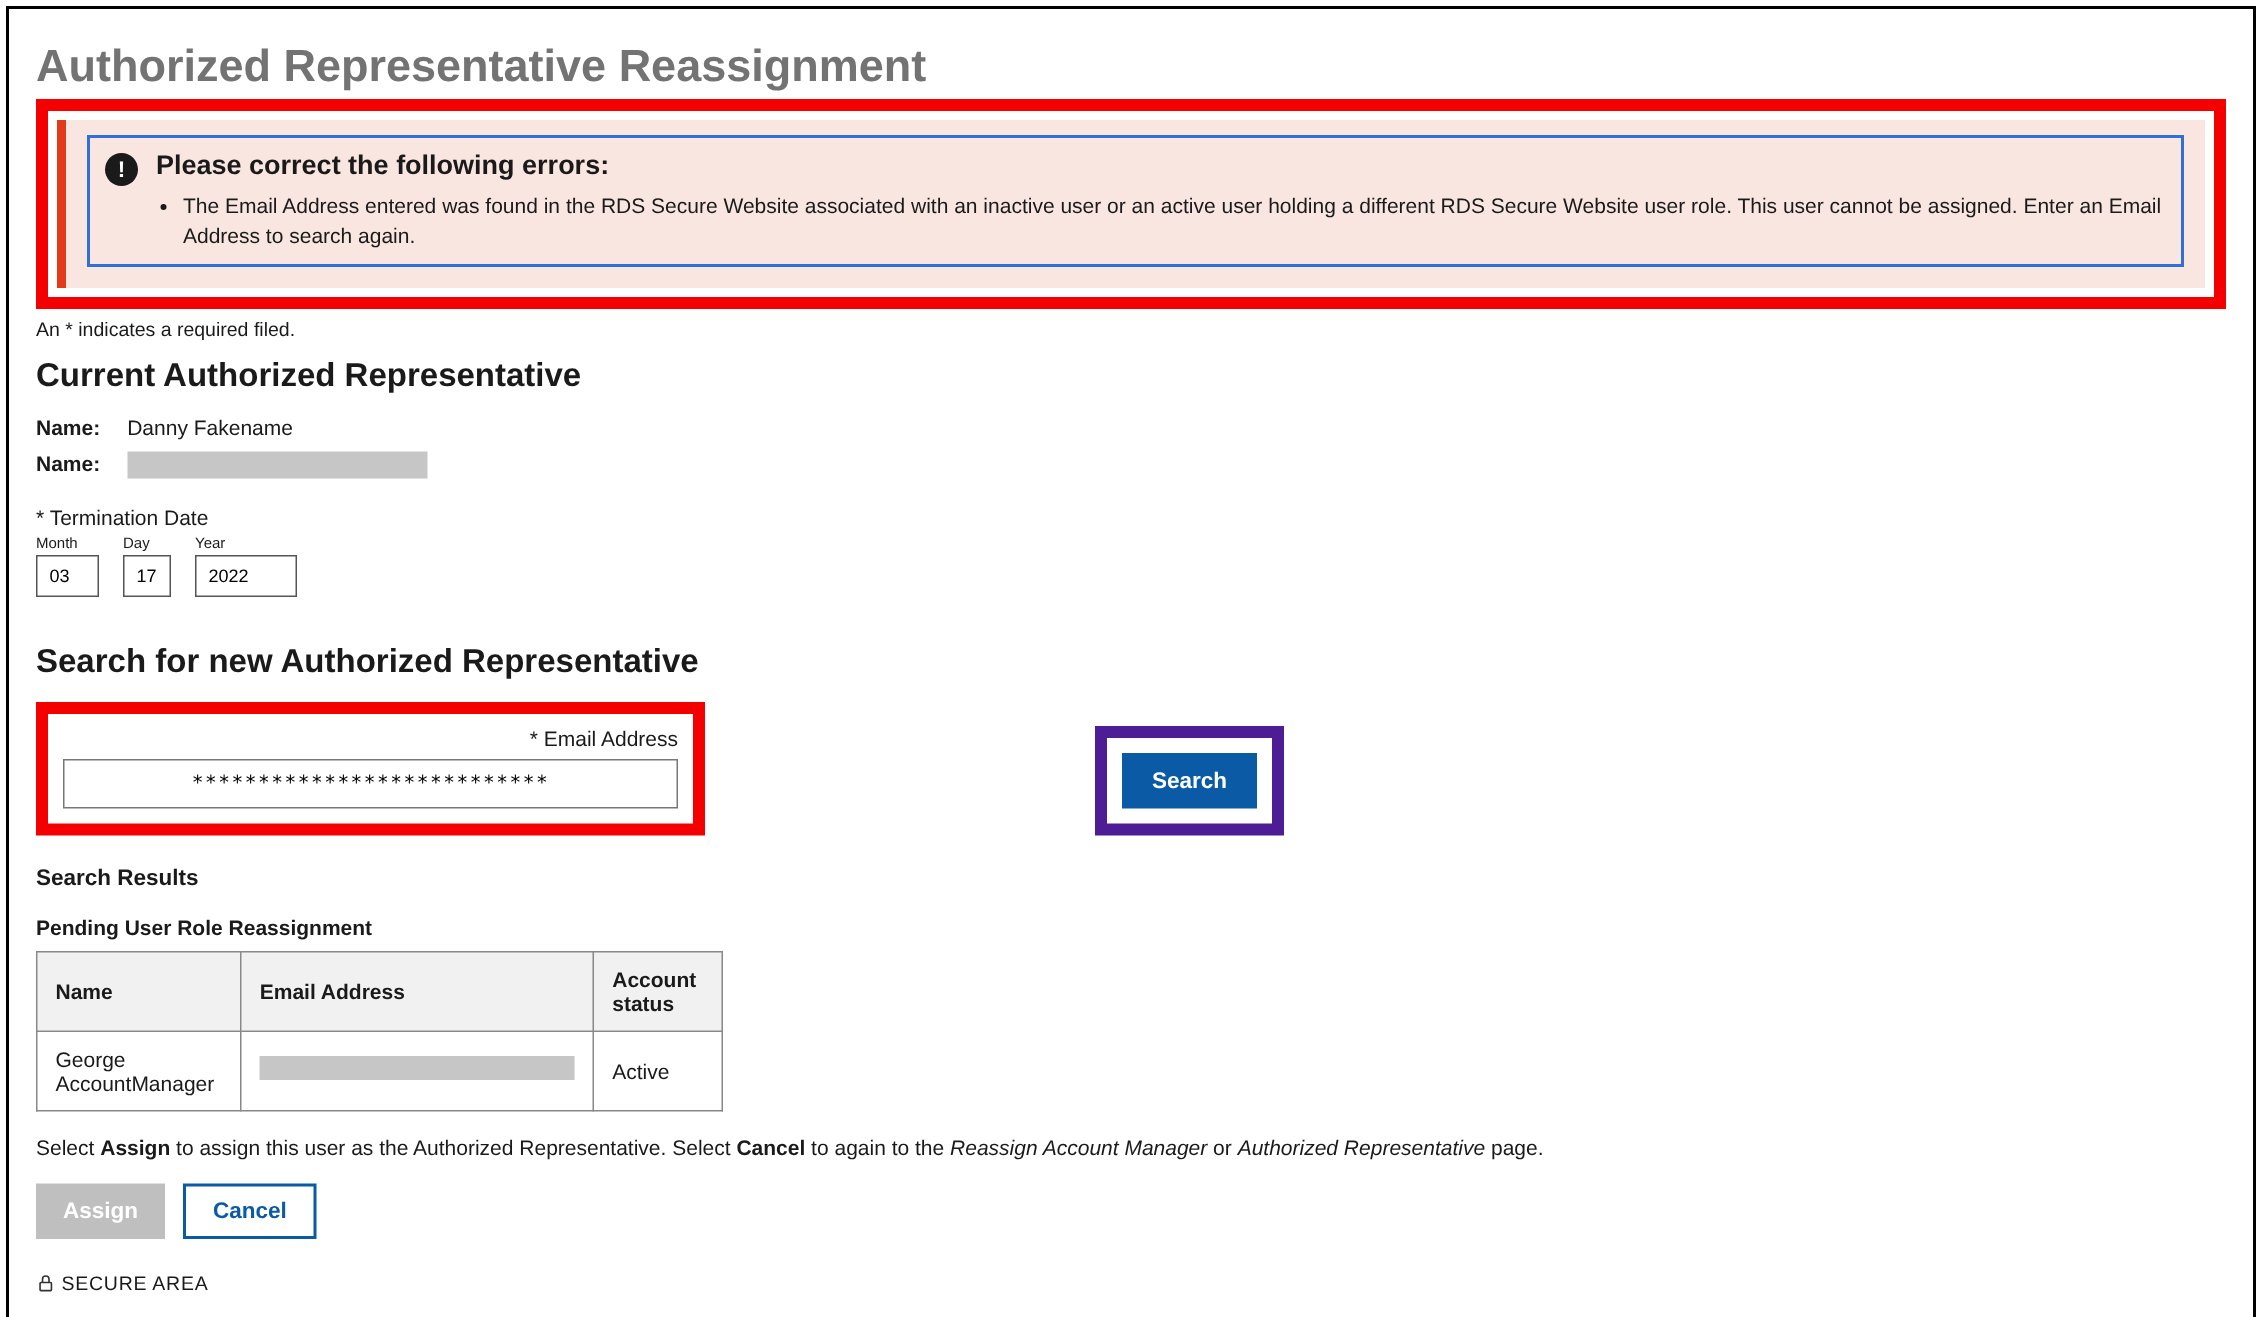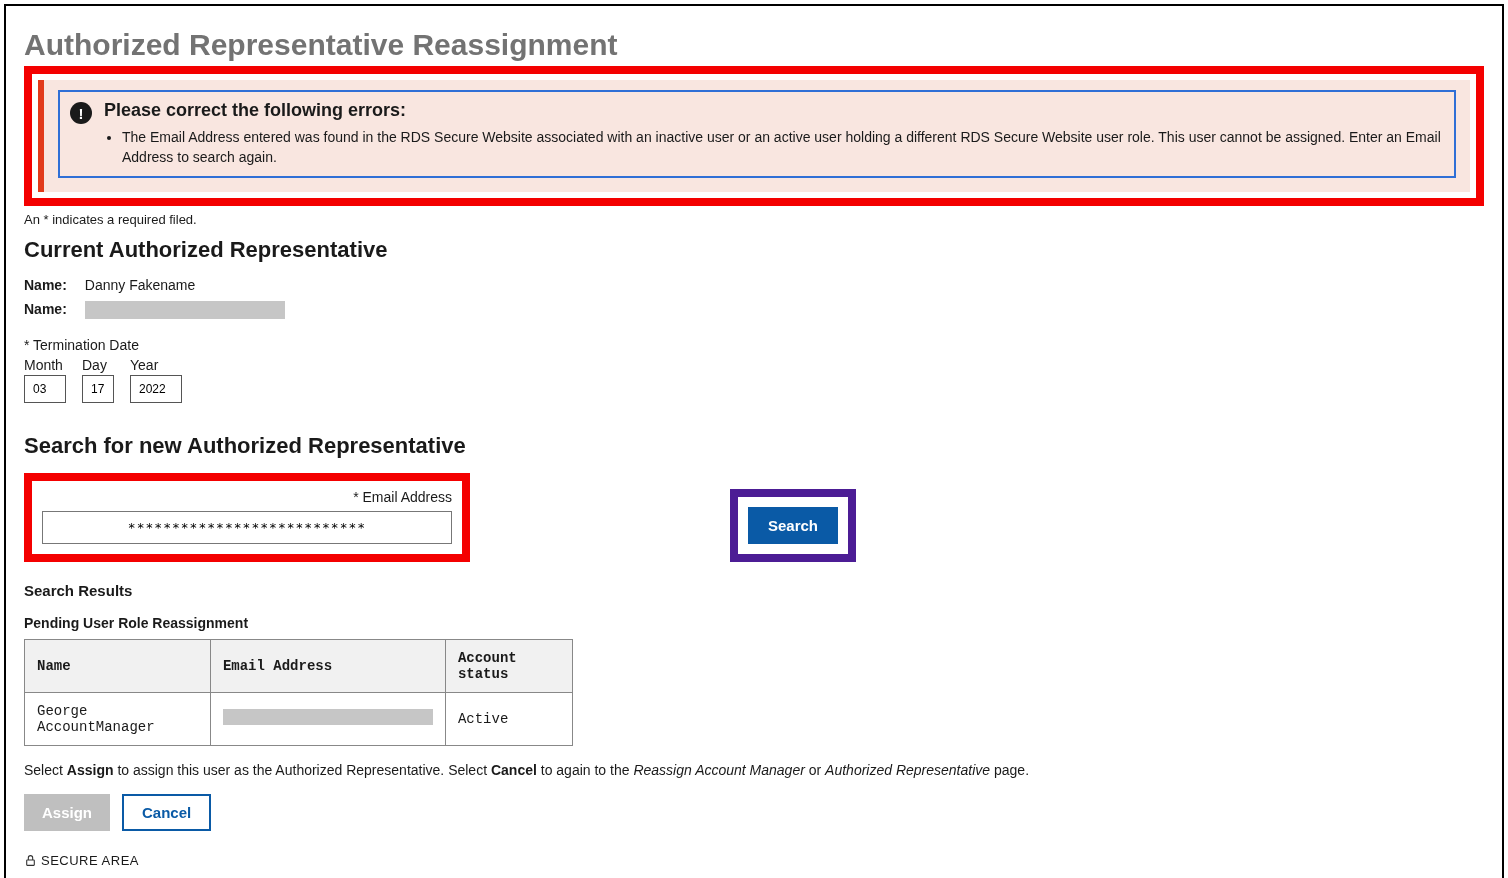--- a/index.html
+++ b/index.html
@@ -75,30 +75,30 @@
   .field-row .label { font-weight: 700; }
   .redact-box {
     display: inline-block;
     background: #c6c6c6;
     width: 200px; height: 18px;
     vertical-align: middle;
   }
   .term-date-label { font-size: 14px; margin-top: 18px; }
   .date-inputs { display: flex; gap: 16px; margin-top: 4px; }
   .date-col { display: flex; flex-direction: column; }
-  .date-col .hdr { font-size: 14px; margin-bottom: 2px; }
+  .date-col .hdr { font-size: 10px; margin-bottom: 2px; }
   .date-col input {
     border: 1px solid #555;
     padding: 6px 8px;
     font-size: 12px;
     background: #fff;
   }
   .w-month { width: 42px; }
   .w-day { width: 32px; }
-  .w-year { width: 52px; }
+  .w-year { width: 68px; }
   .search-row { display: flex; align-items: flex-end; gap: 260px; margin-top: 6px; }
   .email-hl {
     border: 8px solid #f40000;
     padding: 8px 10px 10px 10px;
     display: inline-block;
   }
   .email-hl .em-label { font-size: 14px; margin-bottom: 6px; display: block; text-align: right; }
   .email-hl input {
     width: 410px;
     padding: 8px 10px;
@@ -123,22 +123,21 @@
     cursor: pointer;
   }
   h3.sub-title {
     font-size: 15px;
     font-weight: 700;
     margin: 20px 0 6px 0;
   }
   .pending-label { font-size: 14px; font-weight: 700; margin: 16px 0 8px 0; }
   table.pending {
     border-collapse: collapse;
-    width: 549px;
-    font-family: Liberation Mono, monospace;
+    width: 458px;
   }
   table.pending th, table.pending td {
     border: 1px solid #888;
     padding: 10px 12px;
     text-align: left;
     font-size: 14px;
   }
   table.pending th {
     background: #f1f1f1;
     font-weight: 700;

